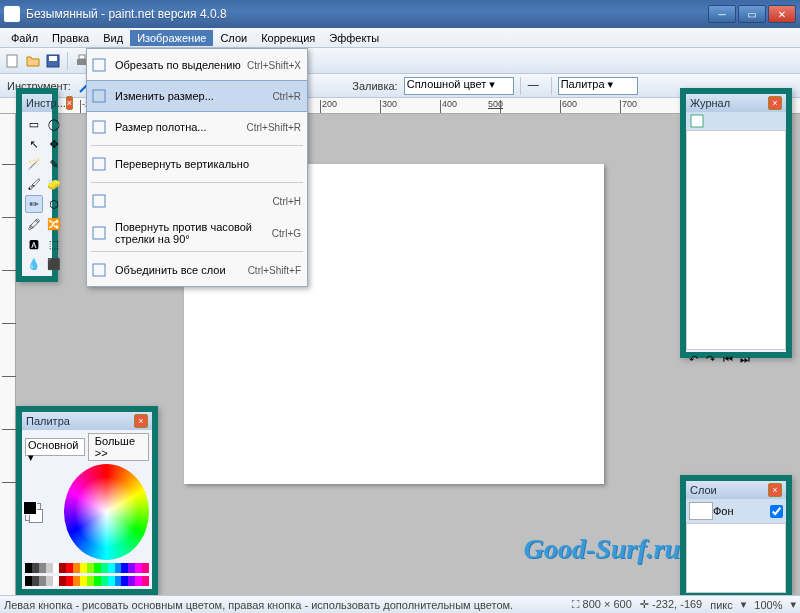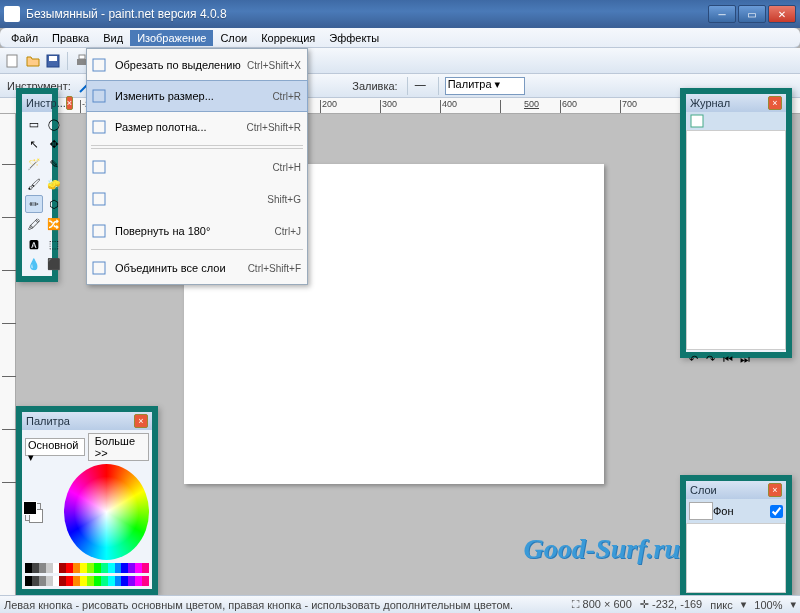--- a/index.html
+++ b/index.html
@@ -7,21 +7,21 @@
 
 
 .titlebar { height: 28px; background: linear-gradient(#3e6aa5, #4a7ab8 40%, #3a5f95); display: flex; align-items: center; padding: 0 4px; color: #fff; }
 .titlebar .icon { width: 16px; height: 16px; background: #fff; border-radius: 2px; margin-right: 6px; }
 .titlebar-title { flex: 1; font-size: 12px; text-shadow: 0 1px 1px rgba(0,0,0,.3); }
 .winbtns { display: flex; gap: 2px; }
 .winbtn { width: 28px; height: 18px; border: 1px solid #2a4a7a; border-radius: 2px; background: linear-gradient(#6a9bd8,#3a6aa5); display: flex; align-items: center; justify-content: center; color: #fff; font-size: 10px; }
 .winbtn.close { background: linear-gradient(#e87a6a,#c83a2a); }
 
 
-.menubar { height: 20px; background: linear-gradient(#f5f8fc, #e8eef7); display: flex; align-items: center; padding: 0 4px; border-bottom: 1px solid #bcc8d8; border-radius: 6px; }
+.menubar { height: 20px; background: linear-gradient(#f5f8fc, #e8eef7); display: flex; align-items: center; padding: 0 4px; border-bottom: 1px solid #bcc8d8; }
 .menubar span { padding: 2px 7px; cursor: default; }
 .menubar span.active { background: #4a7ab8; color: #fff; }
 
 
 .toolbar { height: 26px; background: linear-gradient(#f5f8fc, #dce6f2); display: flex; align-items: center; padding: 0 4px; border-bottom: 1px solid #bcc8d8; gap: 2px; }
 .tb-icon { width: 18px; height: 18px; border: 1px solid transparent; border-radius: 2px; display: inline-block; }
 .tb-sep { width: 1px; height: 18px; background: #bccad8; margin: 0 3px; }
 .tb-label { margin: 0 3px; color: #333; }
 .tb-select { width: 110px; height: 18px; border: 1px solid #7a9ac0; background: #fff; padding: 0 2px; }
 
@@ -158,20 +158,21 @@
   <span class="tb-label">Инструмент:</span>
   <span class="tb-icon">
       <svg width="16" height="16">
         <path d="M2 14L14 2" stroke="#06c" stroke-width="2"></path>
       </svg>
     </span>
   <span style="color:#888">▾</span>
   <span class="tb-sep"></span>
   <span style="flex:0 0 230px"></span>
   <span class="tb-label">Заливка:</span>
+  <span class="tb-select"><span>Сплошной цвет</span> ▾</span>
   <span class="tb-sep"></span>
   <span class="tb-icon">—</span>
   <span class="tb-sep"></span>
   <span class="tb-select" style="width:80px"><span>Палитра</span> ▾</span>
 </div>
 
 <div class="ruler-h" id="ruler-h">
     <div class="tick major" style="left: 80px;"></div>
     <div class="num" style="left: 82px;">-200</div>
     <div class="tick major" style="left: 140px;"></div>
@@ -180,21 +181,21 @@
     <div class="num" style="left: 202px;">0</div>
     <div class="tick major" style="left: 260px;"></div>
     <div class="num" style="left: 262px;">100</div>
     <div class="tick major" style="left: 320px;"></div>
     <div class="num" style="left: 322px;">200</div>
     <div class="tick major" style="left: 380px;"></div>
     <div class="num" style="left: 382px;">300</div>
     <div class="tick major" style="left: 440px;"></div>
     <div class="num" style="left: 442px;">400</div>
     <div class="tick major" style="left: 500px;"></div>
-    <div class="num" style="left: 524px; text-decoration: underline;">500</div>
+    <div class="num" style="left: 488px; text-decoration: underline;">500</div>
     <div class="tick major" style="left: 560px;"></div>
     <div class="num" style="left: 562px;">600</div>
     <div class="tick major" style="left: 620px;"></div>
     <div class="num" style="left: 622px;">700</div>
     <div class="tick major" style="left: 680px;"></div>
     <div class="num" style="left: 682px;">800</div>
     <div class="tick major" style="left: 740px;"></div>
     <div class="num" style="left: 742px;">900</div>
   </div>
 
@@ -234,45 +235,45 @@
     <div class="item">
       <span class="micon">
         <svg width="16" height="16">
           <rect x="2" y="2" width="12" height="12" fill="none" stroke="#5a8ac8"></rect>
         </svg>
       </span>
       <span>Размер полотна...</span>
       <span class="shortcut">Ctrl+Shift+R</span>
     </div>
     <div class="sep"></div>
+    <div class="item">
+      <span class="micon">
+        <svg width="16" height="16">
+          <rect x="2" y="2" width="12" height="12" fill="none" stroke="#5a8ac8"></rect>
+        </svg>
+      </span>
+      <span>Перевернуть вертикально</span>
+    </div>
     <div class="sep"></div>
     <div class="item">
       <span class="micon">
         <svg width="16" height="16">
           <rect x="2" y="2" width="12" height="12" fill="none" stroke="#5a8ac8"></rect>
         </svg>
       </span>
       <span class="shortcut">Ctrl+H</span>
     </div>
     <div class="item">
       <span class="micon">
         <svg width="16" height="16">
           <rect x="2" y="2" width="12" height="12" fill="none" stroke="#5a8ac8"></rect>
         </svg>
       </span>
-      <span class="shortcut">Shift+G</span>
-    </div>
-    <div class="item">
-      <span class="micon">
-        <svg width="16" height="16">
-          <rect x="2" y="2" width="12" height="12" fill="none" stroke="#5a8ac8"></rect>
-        </svg>
-      </span>
-      <span>Повернуть на 180°</span>
-      <span class="shortcut">Ctrl+J</span>
+      <span>Повернуть против часовой стрелки на 90°</span>
+      <span class="shortcut">Ctrl+G</span>
     </div>
     <div class="sep"></div>
     <div class="item">
       <span class="micon">
         <svg width="16" height="16">
           <rect x="2" y="2" width="12" height="12" fill="none" stroke="#5a8ac8"></rect>
         </svg>
       </span>
       <span>Объединить все слои</span>
       <span class="shortcut">Ctrl+Shift+F</span>

